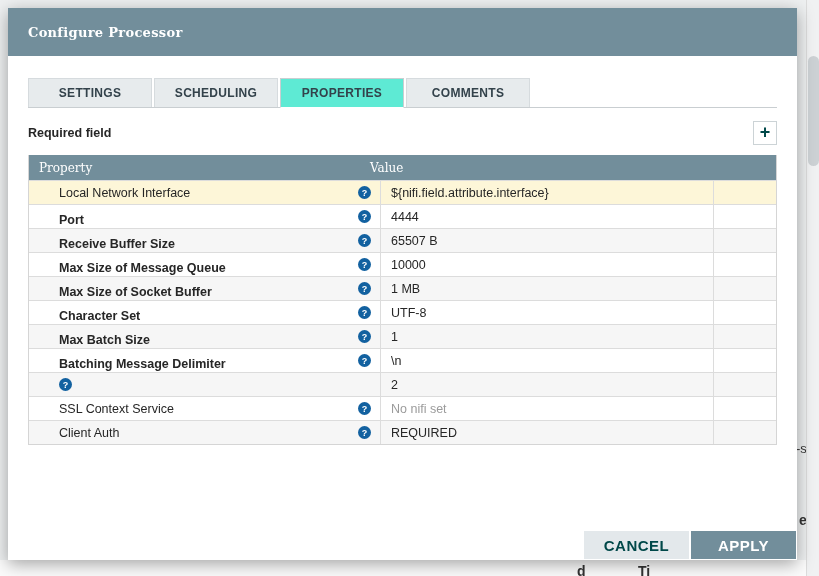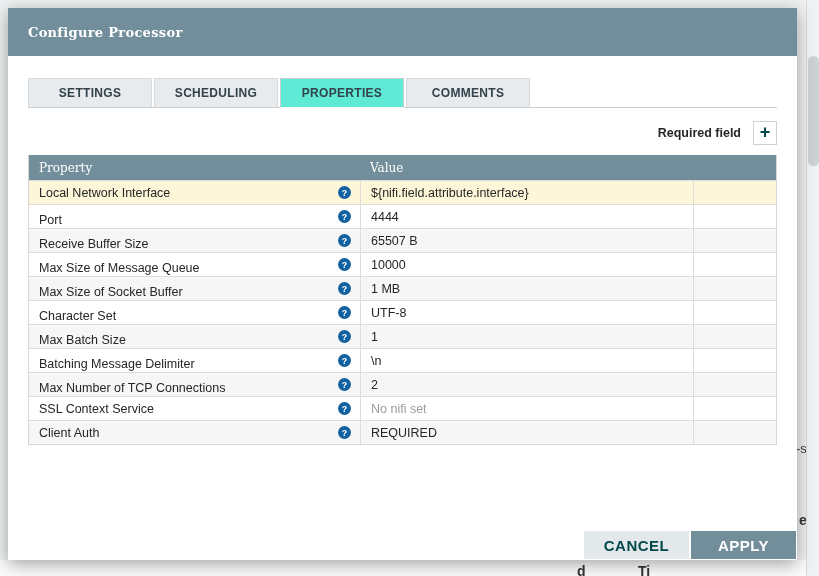--- a/index.html
+++ b/index.html
@@ -27,42 +27,42 @@
   .dialog-body { padding:22px 20px 0 20px; position:relative; }
 
   .tab-bar { display:flex; border-bottom:1px solid #c9ced1; }
   .tab { width:124px; height:29px; margin-right:2px; display:flex; align-items:center;
     justify-content:center; font-size:12px; font-weight:bold; color:#33424b;
     background:var(--tab-inactive-bg,#e7ebed); border:1px solid #d6dbde; border-bottom:none;
     cursor:pointer; letter-spacing:0.3px; }
   .tab.active { background:#5eead4; border:1px solid #c9ced1; border-bottom:1px solid #fff;
     margin-bottom:-1px; height:30px; }
 
-  .toolbar-row { display:flex; justify-content:flex-end; align-items:center; margin-top:13px;gap:12px; }
+  .toolbar-row { display:flex; justify-content:space-between; align-items:center; margin-top:13px;gap:12px; }
   .required-label { font-size:12.5px; font-weight:bold; color:#262626; }
   .add-btn { width:24px; height:24px; background:#fff; border:1px solid #ccd3d6;
     display:flex; align-items:center; justify-content:center; cursor:pointer; }
   .plus-icon { color:var(--accent,#004849); font-size:18px; font-weight:bold; line-height:1;
     margin-top:-2px; }
 
   .ptable { margin-top:10px; border:1px solid #d5d5d5; border-top:none; }
   .thead { display:flex; height:25px; background:var(--header-bg,#728e9b); }
   .th { color:#fff; font-family:"DejaVu Serif","Liberation Serif",serif; font-size:12px;
     display:flex; align-items:center; padding-left:10px; }
   .th.prop { width:331px; }
   .th.val { width:333px; }
   .th.filler { flex:1; }
 
-  .tr { display:flex; height:24px; border-top:1px solid #dcdcdc; background:#fff; cursor:pointer; }
+  .tr { display:flex; height:24px; border-top:1px solid #dcdcdc; background:#fff; cursor:pointer;padding-left:20px; }
   .tr.stripe { background:#f6f6f6; }
   .tr.selected { background:var(--selected-row-bg,#fdf6d8); }
   .td { display:flex; align-items:center; font-size:12.5px; color:#262626; }
   .td.prop { width:331px; padding-left:10px; justify-content:space-between; overflow:hidden; }
   .td.prop .plabel { white-space:nowrap; }
-  .td.prop.required .plabel { font-weight:normal;margin-top:6px; }
+  .td.prop.required .plabel { font-weight:bold;margin-top:6px; }
   .help-icon { width:13px; height:13px; border-radius:50%; background:var(--help-icon,#1261a0);
     color:#fff; font-size:9px; font-weight:bold; display:flex; align-items:center;
     justify-content:center; margin-right:9px; flex:0 0 13px; cursor:pointer; }
   .td.val { width:333px; border-left:1px solid #dcdcdc; padding-left:10px; white-space:nowrap;
     overflow:hidden; }
   .td.val.unset { color:#9b9b9b; }
   .td.fill { flex:1; border-left:1px solid #dcdcdc; }
 
   .footer { position:absolute; right:1px; bottom:1px; display:flex; gap:2px; }
   .btn { height:28px; width:105px; border:none; font-size:15px; font-weight:bold;
@@ -172,21 +172,20 @@
           <div class="tr">
             <div class="td prop required">
               <span class="plabel">Batching Message Delimiter</span>
               <span class="help-icon">?</span>
             </div>
             <div class="td val">\n</div>
             <div class="td fill"></div>
           </div>
           <div class="tr stripe">
             <div class="td prop required">
-              <span class="plabel">Max Number of TCP Connections</span>
               <span class="help-icon">?</span>
             </div>
             <div class="td val">2</div>
             <div class="td fill"></div>
           </div>
           <div class="tr">
             <div class="td prop">
               <span class="plabel">SSL Context Service</span>
               <span class="help-icon">?</span>
             </div>

